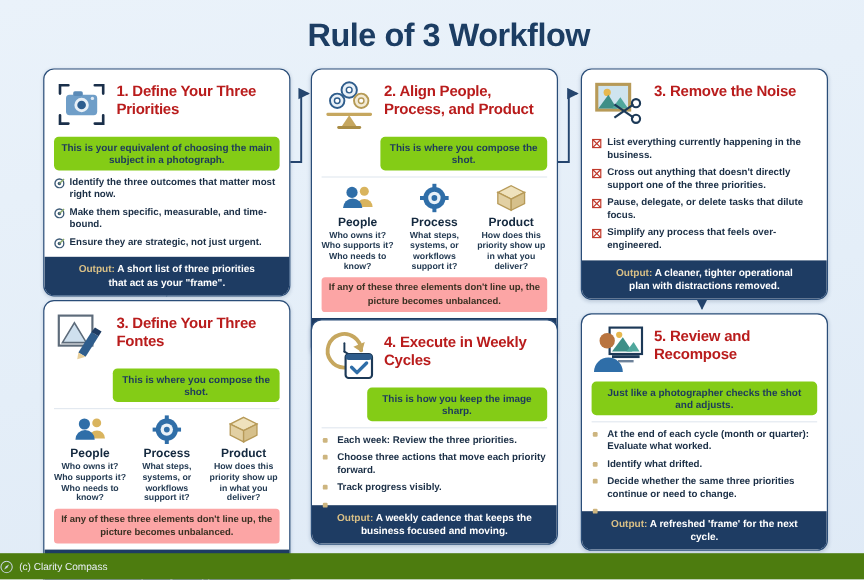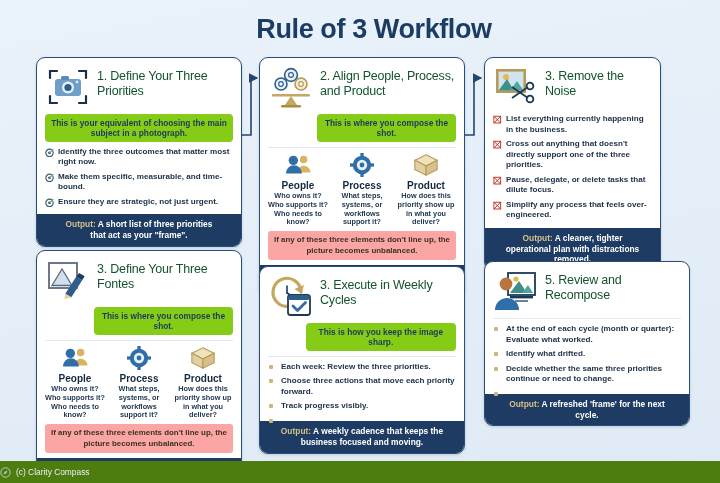--- a/index.html
+++ b/index.html
@@ -34,21 +34,21 @@
     border-radius: 9px;
     overflow: hidden;
     box-shadow: 0 1px 3px rgba(25,55,95,0.18);
     display: flex; flex-direction: column;
   }
   .card-body { padding: 7px 8px 5px 8px; flex: 1; }
 
   .card-head { display: flex; align-items: flex-start; gap: 6px; }
   .card-icon { width: 46px; height: 44px; flex: 0 0 46px; }
   .card-title {
-    font-size: 12.5px; font-weight: normal; color: #14532d;
+    font-size: 12.5px; font-weight: bold; color: #b91c1c;
     line-height: 1.18; padding-top: 4px; letter-spacing: -0.2px;
   }
 
   .subtitle {
     background: #84cc16;
     color: #1d3a5c;
     font-size: 8.3px;
     font-weight: bold;
     text-align: center;
     border-radius: 4px;
@@ -115,21 +115,21 @@
     position: absolute; left: 0; bottom: 0; width: 720px; height: 22px;
     background: #4d7c0f;
     display: flex; align-items: center; gap: 5px;
     color: #e8eef6; font-size: 8.4px;
   }
   .footer svg { display:block; }
 
   
   #card1 { left: 36px;  top: 57px;  width: 206px; }
   #card2 { left: 259px; top: 57px;  width: 206px; }
-  #card3 { left: 484px; top: 57px;  width: 177px; }
+  #card3 { left: 484px; top: 57px;  width: 206px; }
   #card4 { left: 36px;  top: 250px; width: 206px; }
   #card5 { left: 259px; top: 266px; width: 206px; }
   #card6 { left: 484px; top: 261px; width: 206px; }
 </style>
 </head>
 <body>
 
 <div class="page">
 
   <div class="title">Rule of 3 Workflow</div>
@@ -430,21 +430,21 @@
             <path d="M36,11 L33.5,19.5 L26.5,15 z" fill="#c6a75f"></path>
             <g stroke="#1c3957" stroke-width="1.6" stroke-linecap="round">
                 <path d="M19,12 L19,19"></path>
                 <path d="M19,19 L24,22"></path>
               </g>
             <rect x="20" y="21" width="22" height="20" rx="2.6" fill="#ffffff" stroke="#1c3957" stroke-width="1.8"></rect>
             <rect x="20" y="21" width="22" height="5" rx="2.6" fill="#2f5d8c"></rect>
             <path d="M25,32 L29.5,36.5 L37.5,28.5" fill="none" stroke="#2f6ea8" stroke-width="2.8" stroke-linecap="round" stroke-linejoin="round"></path>
           </svg>
         </div>
-        <div class="card-title">3. Execute in Weekly Cycles</div>
+        <div class="card-title">4. Execute in Weekly Cycles</div>
       </div>
       <div class="subtitle narrow2">This is how you keep the image sharp.</div>
       <div class="divider"></div>
       <ul class="bullets">
         <li>
           <span class="bullet-sq"></span>
           <span>Each week: Review the three priorities.</span>
         </li>
         <li>
           <span class="bullet-sq"></span>
@@ -475,20 +475,21 @@
             <path d="M17,24 L26,12 L34,24 z" fill="#3e8f87"></path>
             <path d="M29,24 L35,16 L40,24 z" fill="#4fa79c"></path>
             <rect x="17" y="27" width="23" height="2.4" fill="#1c3957"></rect>
             <rect x="22" y="31" width="13" height="2" fill="#6c8199"></rect>
             <circle cx="13" cy="15" r="6.4" fill="#b9743f"></circle>
             <path d="M2,41 a12,12 0 0 1 24,0 z" fill="#2f6ea8"></path>
           </svg>
         </div>
         <div class="card-title">5. Review and Recompose</div>
       </div>
+      <div class="subtitle">Just like a photographer checks the shot and adjusts.</div>
       <div class="divider"></div>
       <ul class="bullets">
         <li>
           <span class="bullet-sq"></span>
           <span>At the end of each cycle (month or quarter): Evaluate what worked.</span>
         </li>
         <li>
           <span class="bullet-sq"></span>
           <span>Identify what drifted.</span>
         </li>

